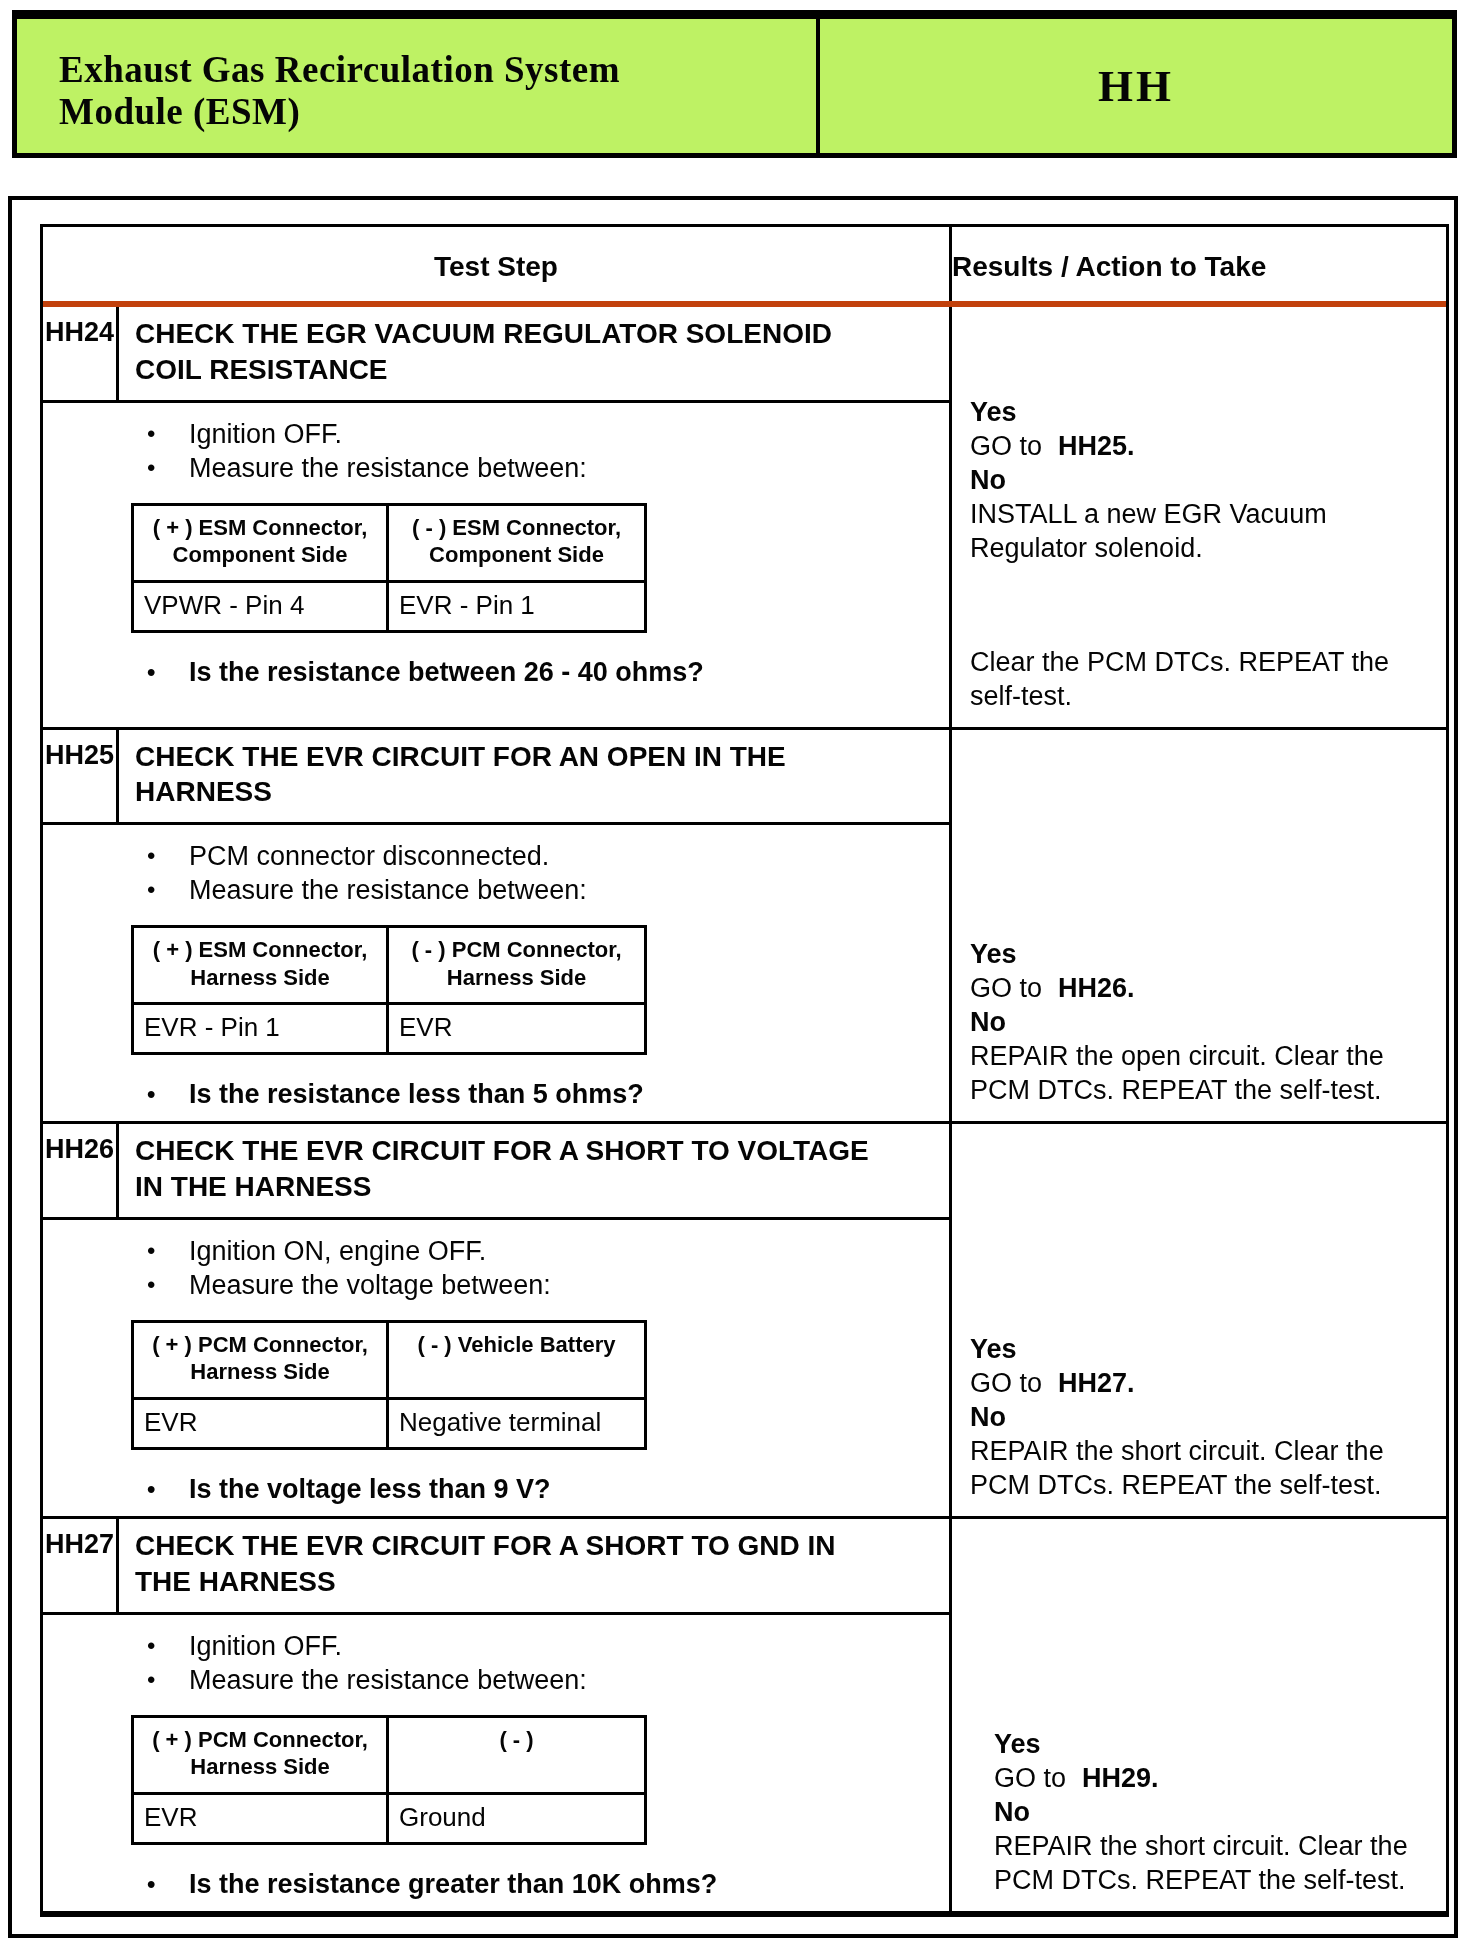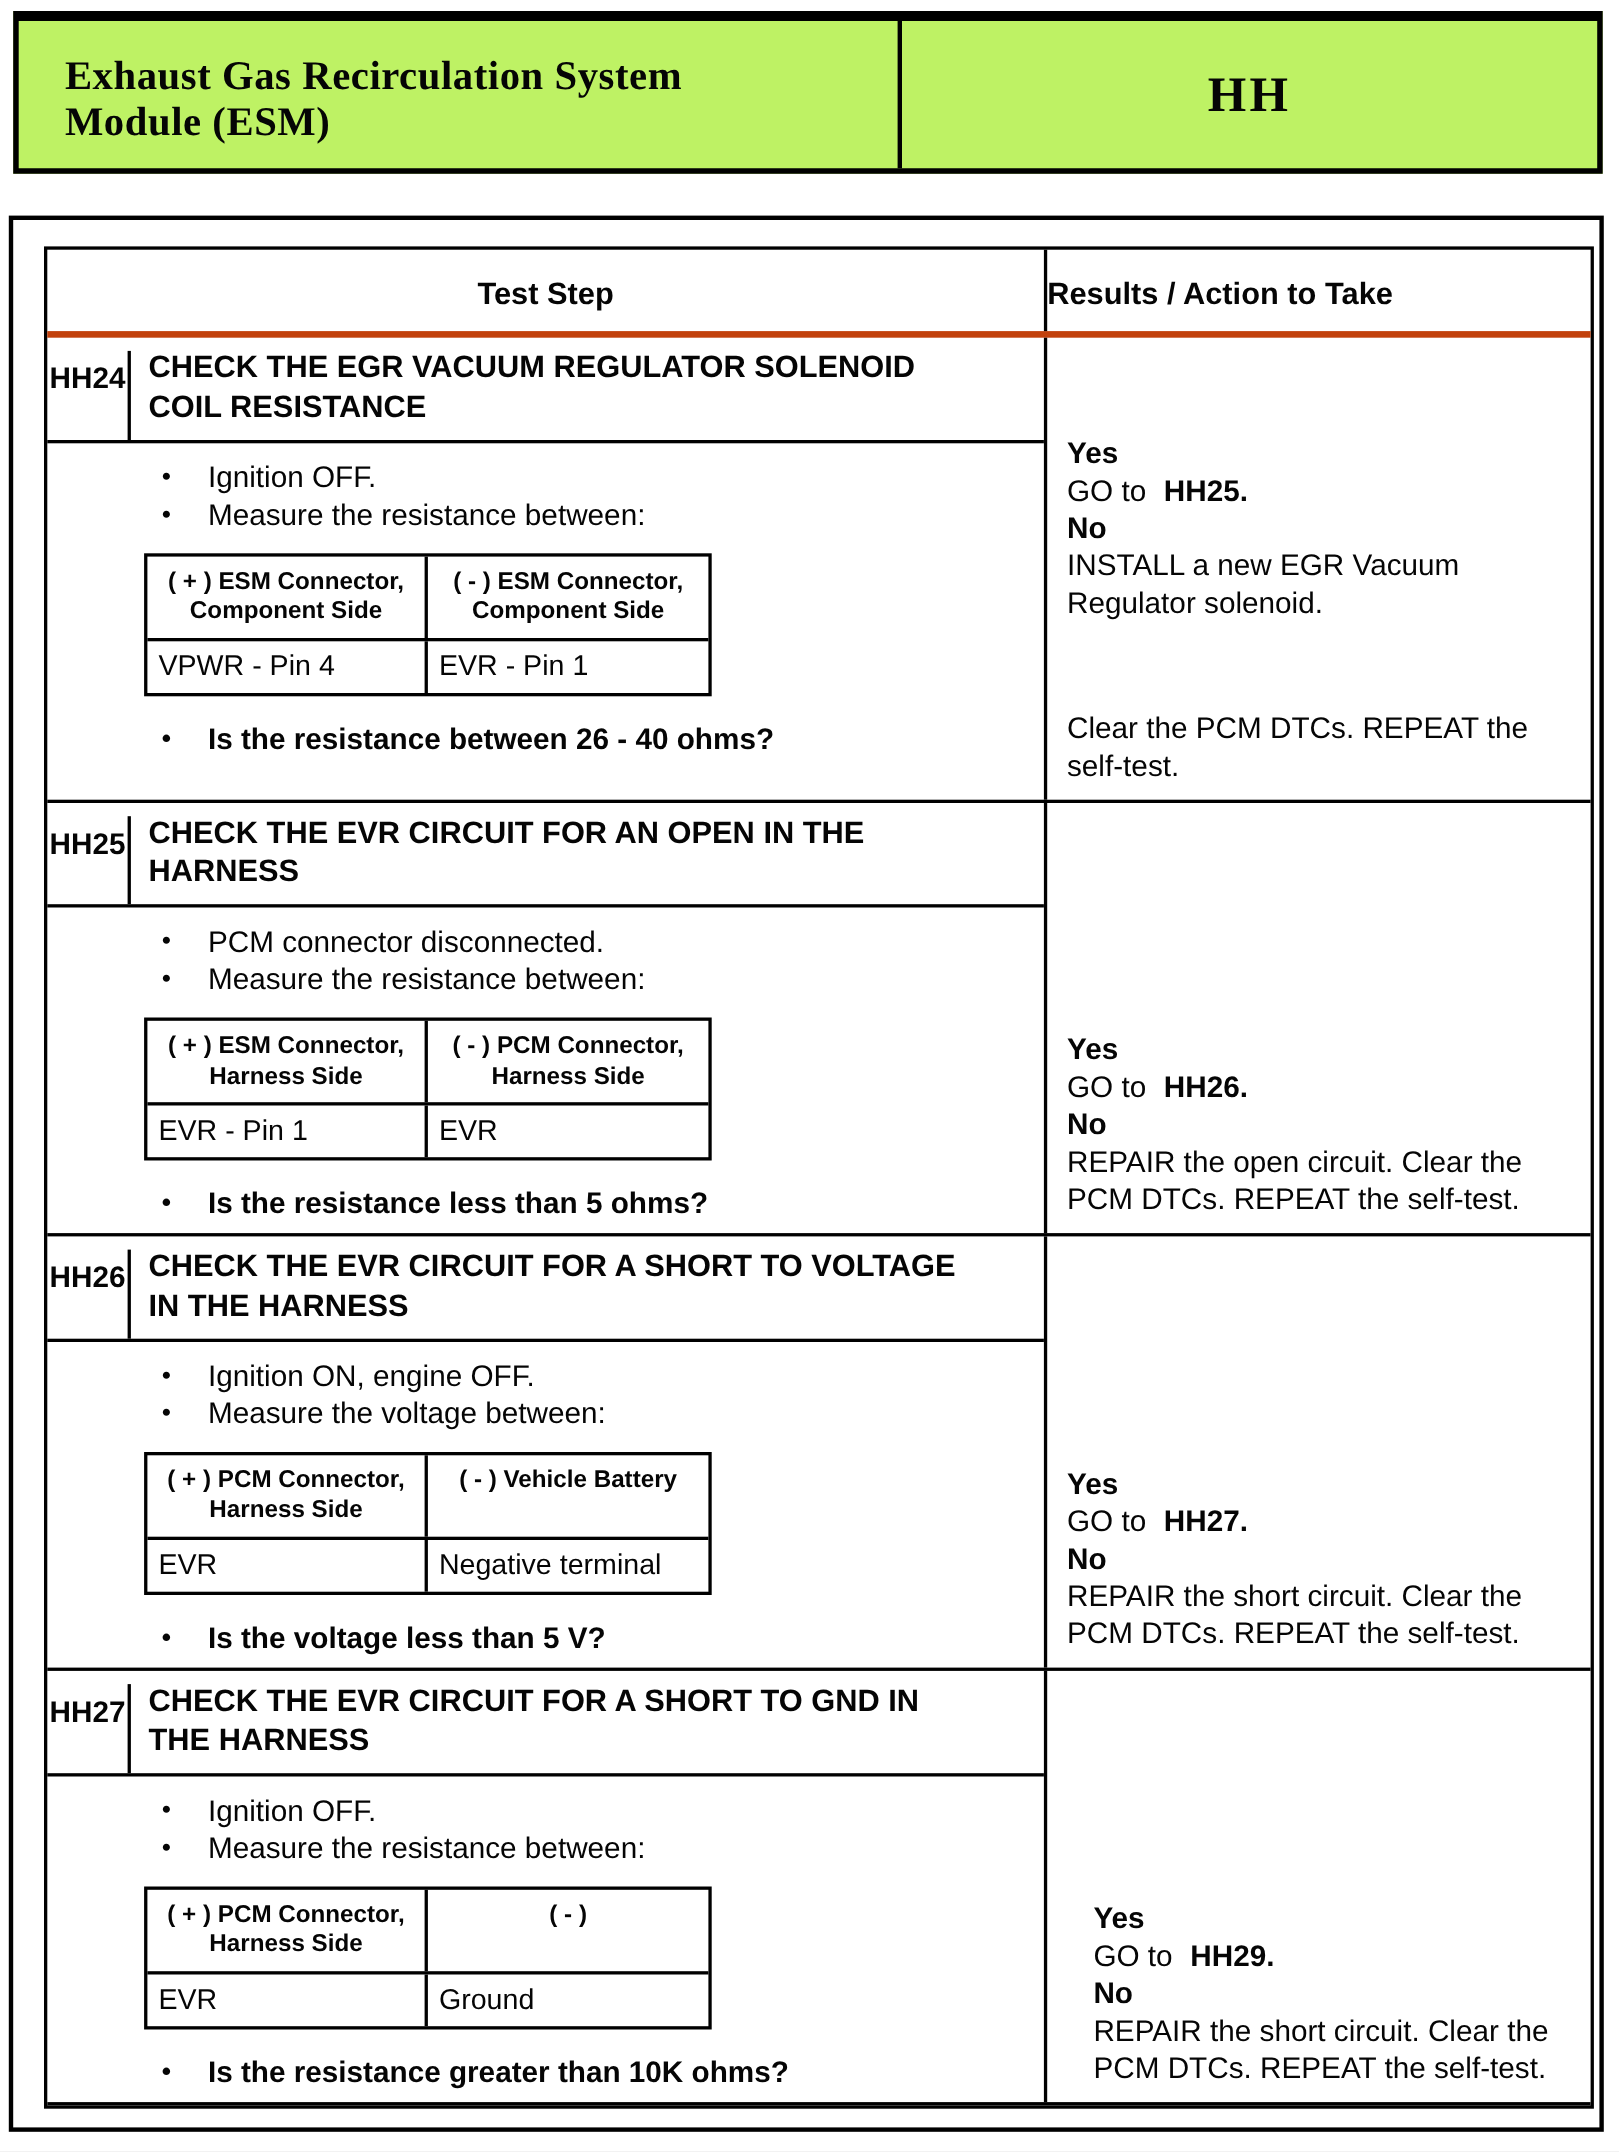--- a/index.html
+++ b/index.html
@@ -42,21 +42,21 @@
     text-align:center; padding:24px 0 18px; font-weight:bold; font-size:28px;
   }
   .thead-right { flex:1; text-align:left; padding:24px 0 18px; font-weight:bold; font-size:28px; }
 
   .step { display:flex; border-bottom:3px solid #000; }
   .step:last-child { border-bottom:3px solid #000;gap:24px; }
   .step-left { width:909px; box-sizing:border-box; border-right:3px solid #000; }
   .step-title-row { display:flex; border-bottom:3px solid #000; }
   .step-id-cell {
     width:76px; box-sizing:border-box; border-right:3px solid #000;
-    font-weight:bold; font-size:27px; text-align:center; padding-top:10px;margin-top:12px;
+    font-weight:bold; font-size:27px; text-align:center; padding-top:10px;
   }
   .step-title-cell { flex:1; padding:9px 12px 12px 16px; }
   .step-title-cell span {
     font-weight:bold; font-size:28px; line-height:1.28; white-space:pre-line;
   }
   .step-body { padding:14px 0 10px 0; }
   .step-body.tall { min-height:324px; box-sizing:border-box; }
 
   .bullet { display:flex; margin-left:104px; font-size:27px; line-height:34px; }
   .bullet .dot { width:42px; font-size:24px; }
@@ -234,21 +234,21 @@
                     <span>( - ) Vehicle Battery</span>
                   </div>
               </div>
               <div class="mt-vals">
                 <div class="mt-val-cell first">EVR</div>
                 <div class="mt-val-cell">Negative terminal</div>
               </div>
             </div>
             <div class="question">
               <span class="dot">•</span>
-              <span>Is the voltage less than 5 V?</span>
+              <span>Is the voltage less than 9 V?</span>
             </div>
           </div>
         </div>
         <div class="step-right r-bottom">
           <div class="yn-label">Yes</div>
           <div><span>GO to</span><span class="goto-target">HH27.</span></div>
           <div class="no-block">
             <div class="yn-label">No</div>
             <div class="pre">REPAIR the short circuit. Clear the
 PCM DTCs. REPEAT the self-test.</div>

